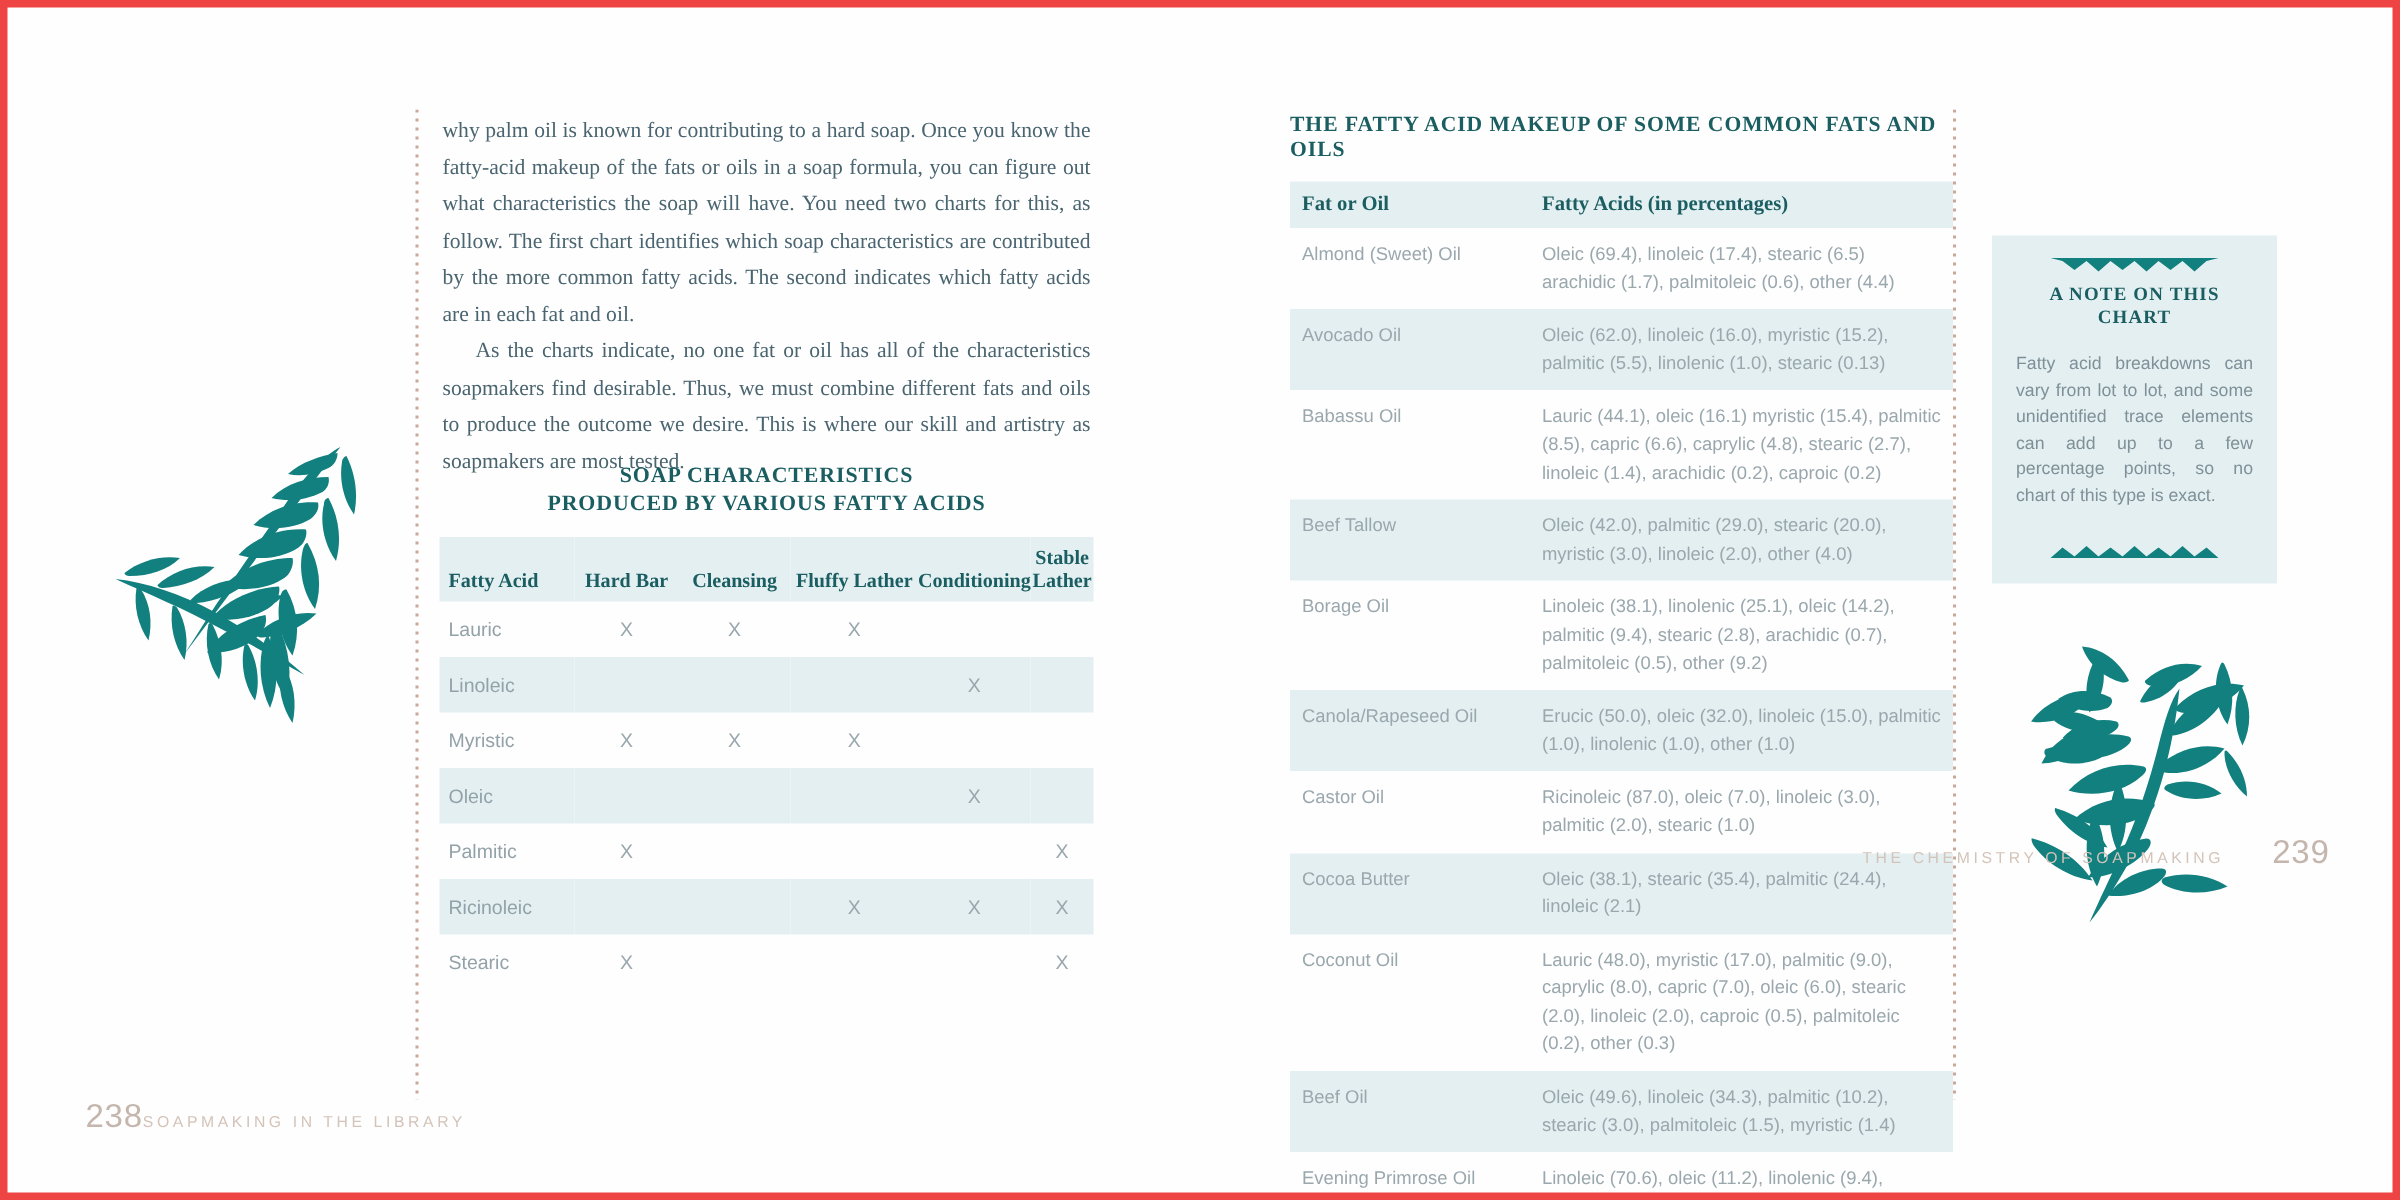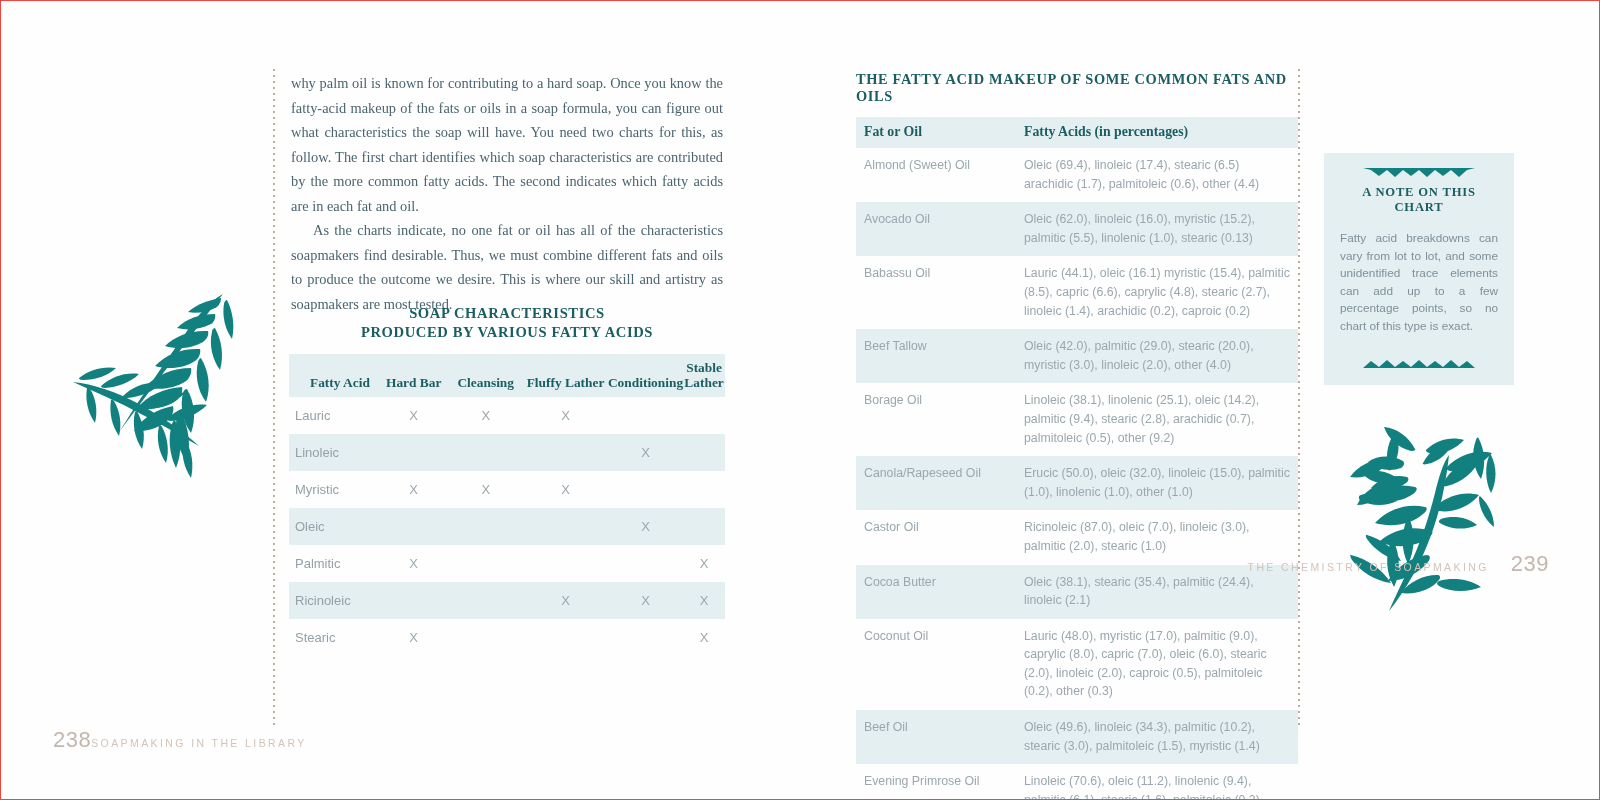--- a/index.html
+++ b/index.html
@@ -8,21 +8,21 @@
     background: #ffffff;
   }
   #page {
     position: relative;
     width: 1600px;
     height: 800px;
     background: #fefefe;
     overflow: hidden;
     font-family: "Liberation Serif", serif;
     box-sizing: border-box;
-    border: 1px solid #ef4444;
+    border: 5px solid #ef4444;
   }
 
   
   .dotted-v {
     position: absolute;
     width: 2px;
     background-image: linear-gradient(to bottom, #c9a89a 0 2px, rgba(0,0,0,0) 2px 6px);
     background-size: 2px 6px;
   }
 
@@ -70,21 +70,21 @@
   table.chart th {
     background: #e3eff1;
     font-family: "Liberation Serif", serif;
     font-weight: bold;
     font-size: 13.4px;
     color: #1b5e62;
     vertical-align: bottom;
     padding: 6px 0 7px 0;
     line-height: 15px;
   }
-  table.chart th.lbl { text-align: left; padding-left: 21px; }
+  table.chart th.lbl { text-align: left; padding-left: 6px; }
   table.chart td {
     font-family: "Liberation Sans", sans-serif;
     font-size: 13px;
     color: #9aa8ae;
     padding: 11px 0 11px 0;
     text-align: center;
   }
   table.chart td.lbl { text-align: left; padding-left: 6px; color: #93a2a9; }
   table.chart tr.alt td { background: #e3eff1; }
 
@@ -192,21 +192,21 @@
   
   #flower-right {
     position: absolute;
     left: 530px; top: 418px;
     width: 200px; height: 200px;
   }
 
   #footer-right {
     position: absolute;
     right: 52px; bottom: 48px;
-    display: flex; align-items: baseline; gap: 22px;
+    display: flex; align-items: baseline; gap: 32px;
   }
 </style>
 </head>
 <body>
 
 <div id="page">
 
   <div id="left-page">
 
     <div class="dotted-v" style="left:272px; top:68px; height:660px;"></div>

